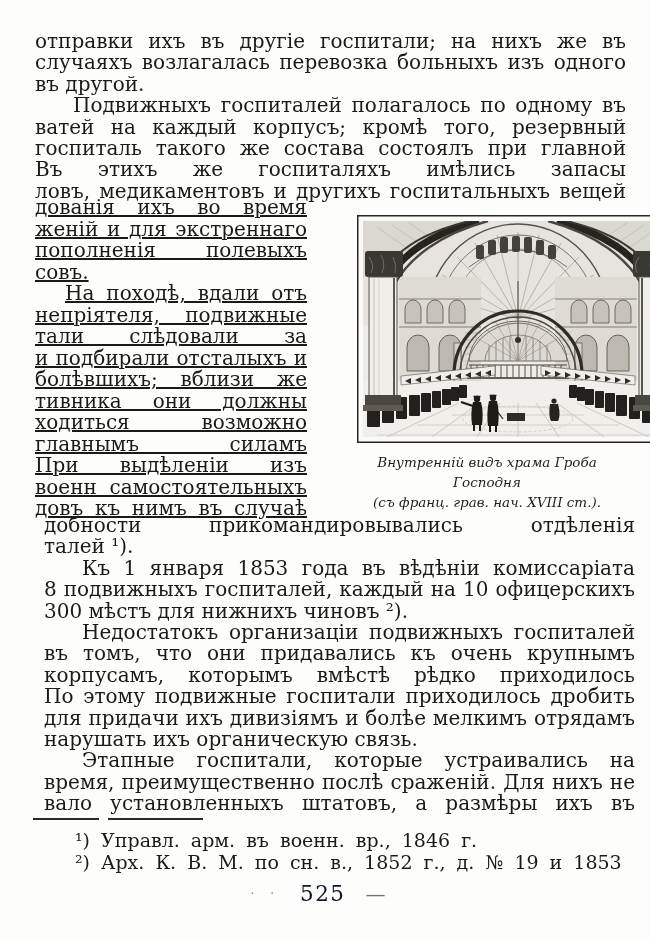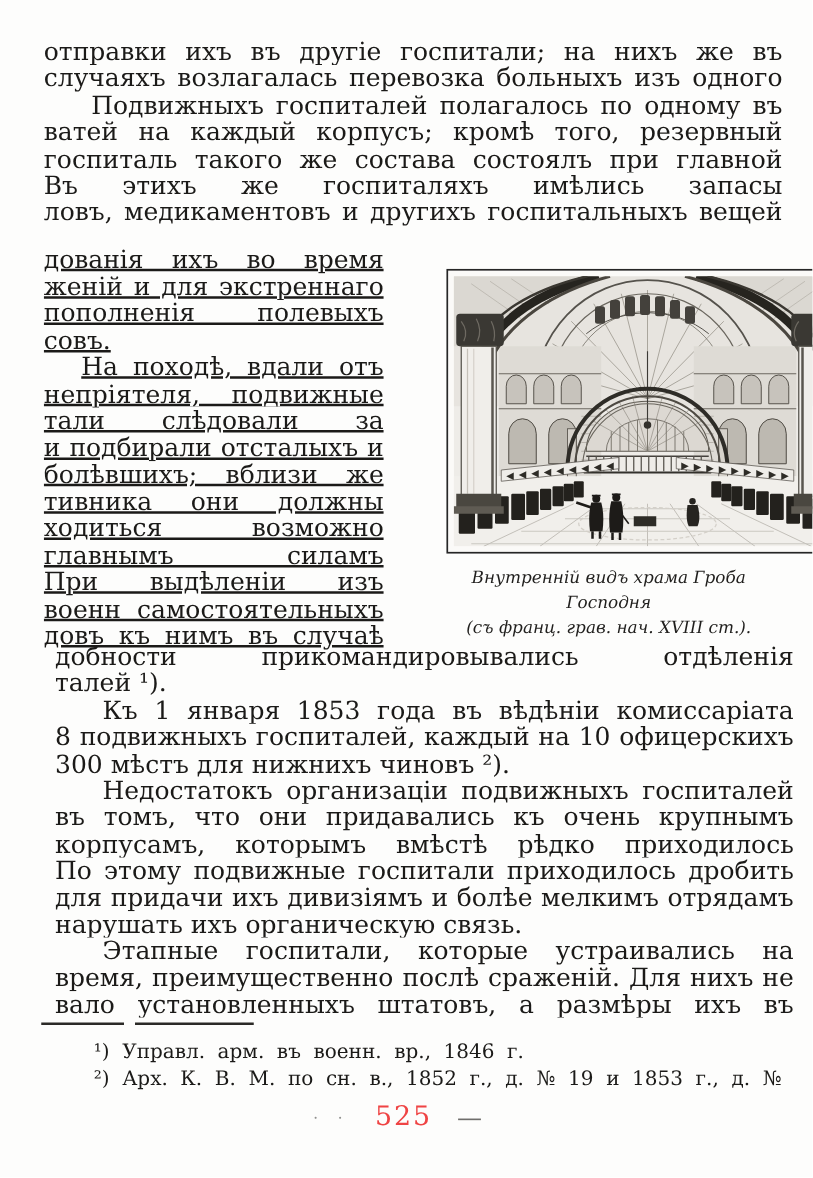--- a/index.html
+++ b/index.html
@@ -27,39 +27,40 @@
   .caption{
     margin-top:9px;font-style:italic;font-size:13.5px;line-height:20px;
     text-align:center;color:#201f1d;
   }
   #fn-rule{
     left:33px;top:818px;width:170px;height:1.6px;
     background:linear-gradient(90deg,#2b2a27 0%,#2b2a27 39%,rgba(0,0,0,0) 39%,rgba(0,0,0,0) 44%,#2b2a27 44%,#2b2a27 100%);
   }
   #footnotes{left:35px;top:830px;width:591px;}
   .fn{
-    font-size:16px;line-height:21.5px;height:21.5px;overflow:hidden;
+    font-size:19px;line-height:21.5px;height:21.5px;overflow:hidden;
     padding-left:40px;word-spacing:5px;text-align:left;
   }
   #footer{
     left:0;top:881px;width:650px;display:flex;justify-content:center;
     align-items:center;gap:20px;transform:translateX(-7px);
   }
   .pg-dots{font-size:12px;color:#90908e;letter-spacing:6px;}
-  .pg-num{font-size:21.5px;letter-spacing:1.5px;color:#ef4444;}
+  .pg-num{font-size:21.5px;letter-spacing:1.5px;color:#0f172a;}
   .pg-dash{font-size:20px;color:#6f6e6c;}
 </style>
 </head>
 <body>
 
 <div class="page">
 
   <div class="block" id="block-a">
     <div class="ln">отправки ихъ въ другіе госпитали; на нихъ же въ нѣкоторыхъ</div>
     <div class="ln">случаяхъ возлагалась перевозка больныхъ изъ одного госпиталя</div>
+    <div class="ln last">въ другой.</div>
     <div class="ln ind">Подвижныхъ госпиталей полагалось по одному въ 600 кро-</div>
     <div class="ln">ватей на каждый корпусъ; кромѣ того, резервный подвижной</div>
     <div class="ln">госпиталь такого же состава состоялъ при главной квартирѣ.</div>
     <div class="ln">Въ этихъ же госпиталяхъ имѣлись запасы перевязочныхъ матеріа-</div>
     <div class="ln">ловъ, медикаментовъ и другихъ госпитальныхъ вещей для расхо-</div>
   </div>
 
   <div class="block" id="col-left">
     <div class="ln">дованія ихъ во время сра-</div>
     <div class="ln">женій и для экстреннаго</div>

